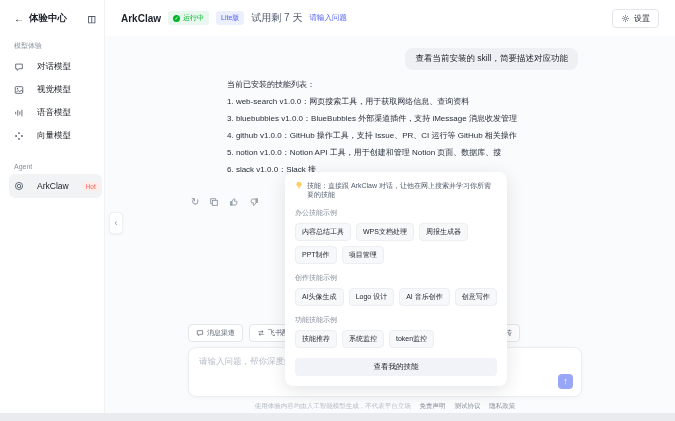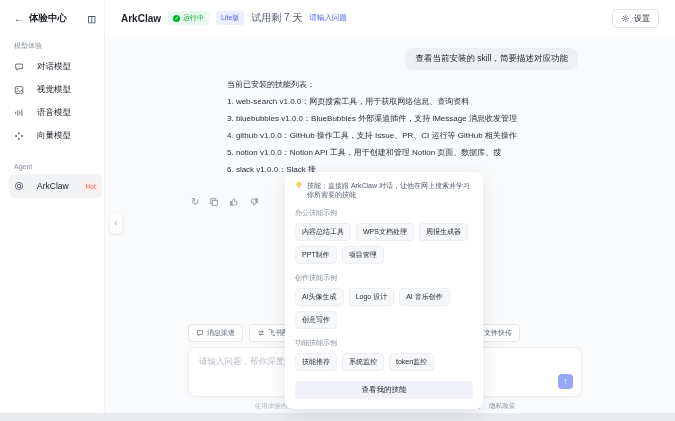--- a/index.html
+++ b/index.html
@@ -36,21 +36,21 @@
   .main { position:absolute; left:105px; right:0; top:36px; bottom:8px; background:#fafbfc; }
   .user-bubble { position:absolute; top:12px; right:97px; background:#eef0f3; border-radius:8px; padding:5px 10px; font-size:8.5px; color:#1d2129; max-width:320px; }
   .assistant { position:absolute; left:86px; top:40px;margin-left:36px; }
   .a-line { font-size:8px; line-height:17px; white-space:nowrap; color:#272e3b; }
   .msg-actions { position:absolute; left:86px; top:160px; display:flex; gap:10px; align-items:center; color:#86909c; }
   .msg-actions .act { font-size:10px; cursor:pointer; }
   .msg-actions svg { width:10px; height:10px; color:#86909c; cursor:pointer; }
   .collapse-tab { position:absolute; left:4px; top:176px; width:14px; height:22px; background:#fff; border:1px solid #f0f1f3; border-radius:4px; display:flex; align-items:center; justify-content:center; font-size:9px; color:#86909c; cursor:pointer; box-shadow:0 1px 3px rgba(0,0,0,.05); }
 
   
-  .popup { position:absolute; left:180px; top:136px; width:198px; background:#fff; border-radius:8px; box-shadow:0 4px 18px rgba(30,40,60,.12); padding:9px 10px 10px; z-index:5; }
+  .popup { position:absolute; left:180px; top:136px; width:222px; background:#fff; border-radius:8px; box-shadow:0 4px 18px rgba(30,40,60,.12); padding:9px 10px 10px; z-index:5; }
   .popup-tip { display:flex; align-items:flex-start; gap:4px; font-size:7px; color:#4e5969; line-height:9px; }
   .bulb { flex:0 0 auto; width:8px; height:9px; }
   .p-section { font-size:7px; color:#86909c; margin:9px 0 5px; }
   .p-chips { display:flex; flex-wrap:wrap; gap:5px; }
   .p-chip { background:#f7f8fa; border:1px solid #eceef2; border-radius:4px; padding:3px 6px; font-size:7px; color:#1d2129; cursor:pointer; white-space:nowrap; }
   .p-btn { margin-top:10px; width:100%; background:#f2f3f8; border:none; border-radius:4px; height:18px; font-size:7.5px; color:#1d2129; cursor:pointer; font-family:inherit; }
 
   
   .tool-chips { position:absolute; left:83px; top:288px; display:flex; gap:6px; }
   .t-chip { display:inline-flex; align-items:center; gap:3px; background:#fff; border:1px solid #e5e6eb; border-radius:4px; padding:3px 7px; font-size:7px; color:#4e5969; cursor:pointer; white-space:nowrap; }

